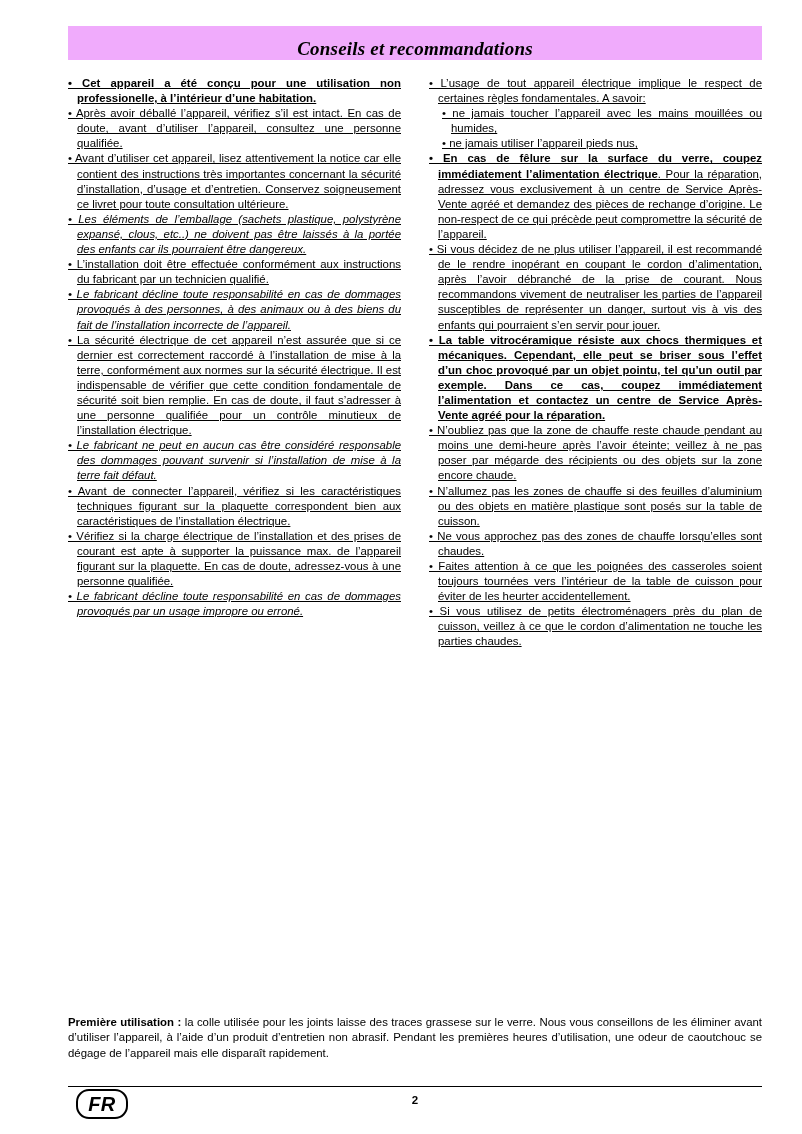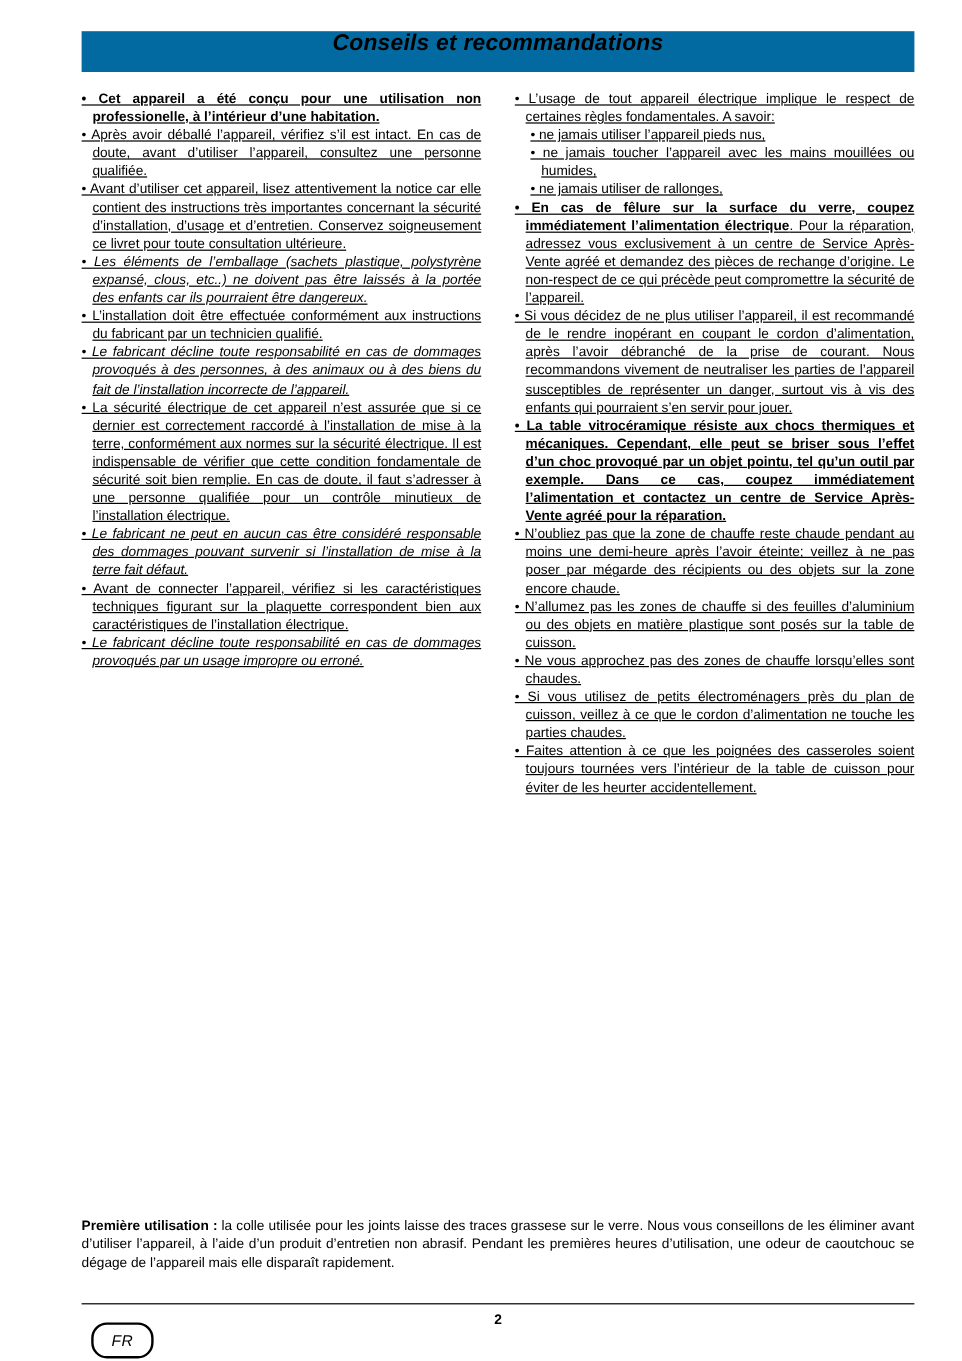--- a/index.html
+++ b/index.html
@@ -22,24 +22,25 @@
     height: 1134px;
     box-sizing: border-box;
   }
   
   .title-banner {
     position: absolute;
     left: 68px;
     top: 26px;
     width: 694px;
     height: 34px;
-    background: #0369a1;
+    background: #f0abfc;
     display: flex;
-    align-items: flex-start;
+    align-items: flex-end;
     justify-content: center;
+    font-family: Liberation Serif, serif;
   }
   .title-banner .title-text {
     font-size: 19px;
     font-weight: bold;
     font-style: italic;
     letter-spacing: 0.2px;
     color: #000;
   }
   
   .columns {
@@ -93,30 +94,30 @@
   .footer {
     position: absolute;
     left: 68px;
     top: 1088px;
     width: 694px;
     height: 34px;
   }
   .lang-badge {
     position: absolute;
     left: 8px;
-    top: 14px;
+    top: 1px;
     width: 48px;
     height: 26px;
     border: 2px solid #000;
     border-radius: 13px;
     display: flex;
     align-items: center;
     justify-content: center;
-    font-size: 13px;
-    font-weight: normal;
+    font-size: 20px;
+    font-weight: bold;
     font-style: italic;
     letter-spacing: 0.5px;
   }
   .page-number {
     position: absolute;
     left: 0;
     top: 6px;
     width: 694px;
     text-align: center;
     font-size: 11.5px;
@@ -136,35 +137,35 @@
     <div class="col" id="col-left">
         <p class="para bullet"><span class="b">• Cet appareil a été conçu pour une utilisation non professionelle, à l’intérieur d’une habitation.</span></p>
         <p class="para bullet"><span>• Après avoir déballé l’appareil, vérifiez s’il est intact. En cas de doute, avant d’utiliser l’appareil, consultez une personne qualifiée.</span></p>
         <p class="para bullet"><span>• Avant d’utiliser cet appareil, lisez attentivement la notice car elle contient des instructions très importantes concernant la sécurité d’installation, d’usage et d’entretien. Conservez soigneusement ce livret pour toute consultation ultérieure.</span></p>
         <p class="para bullet"><span class="i">• Les éléments de l’emballage (sachets plastique, polystyrène expansé, clous, etc..) ne doivent pas être laissés à la portée des enfants car ils pourraient être dangereux.</span></p>
         <p class="para bullet"><span>• L’installation doit être effectuée conformément aux instructions du fabricant par un technicien qualifié.</span></p>
         <p class="para bullet"><span class="i">• Le fabricant décline toute responsabilité en cas de dommages provoqués à des personnes, à des animaux ou à des biens du fait de l’installation incorrecte de l’appareil.</span></p>
         <p class="para bullet"><span>• La sécurité électrique de cet appareil n’est assurée que si ce dernier est correctement raccordé à l’installation de mise à la terre, conformément aux normes sur la sécurité électrique. Il est indispensable de vérifier que cette condition fondamentale de sécurité soit bien remplie. En cas de doute, il faut s’adresser à une personne qualifiée pour un contrôle minutieux de l’installation électrique.</span></p>
         <p class="para bullet"><span class="i">• Le fabricant ne peut en aucun cas être considéré responsable des dommages pouvant survenir si l’installation de mise à la terre fait défaut.</span></p>
         <p class="para bullet"><span>• Avant de connecter l’appareil, vérifiez si les caractéristiques techniques figurant sur la plaquette correspondent bien aux caractéristiques de l’installation électrique.</span></p>
+        <p class="para bullet"><span>• Vérifiez si la charge électrique de l’installation et des prises de courant est apte à supporter la puissance max. de l’appareil figurant sur la plaquette. En cas de doute, adressez-vous à une personne qualifiée.</span></p>
         <p class="para bullet"><span class="i">• Le fabricant décline toute responsabilité en cas de dommages provoqués par un usage impropre ou erroné.</span></p>
       </div>
     <div class="col" id="col-right">
         <p class="para bullet"><span>• L’usage de tout appareil électrique implique le respect de certaines règles fondamentales. A savoir:</span></p>
+        <p class="para sub"><span>• ne jamais toucher l’appareil avec les mains mouillées ou humides,</span></p>
         <p class="para sub"><span>• ne jamais utiliser l’appareil pieds nus,</span></p>
-        <p class="para sub"><span>• ne jamais toucher l’appareil avec les mains mouillées ou humides,</span></p>
-        <p class="para sub"><span>• ne jamais utiliser de rallonges,</span></p>
         <p class="para bullet"><span class="b">• En cas de fêlure sur la surface du verre, coupez immédiatement l’alimentation électrique</span><span>. Pour la réparation, adressez vous exclusivement à un centre de Service Après-Vente agréé et demandez des pièces de rechange d’origine. Le non-respect de ce qui précède peut compromettre la sécurité de l’appareil.</span></p>
         <p class="para bullet"><span>• Si vous décidez de ne plus utiliser l’appareil, il est recommandé de le rendre inopérant en coupant le cordon d’alimentation, après l’avoir débranché de la prise de courant. Nous recommandons vivement de neutraliser les parties de l’appareil susceptibles de représenter un danger, surtout vis à vis des enfants qui pourraient s’en servir pour jouer.</span></p>
         <p class="para bullet"><span class="b">• La table vitrocéramique résiste aux chocs thermiques et mécaniques. Cependant, elle peut se briser sous l’effet d’un choc provoqué par un objet pointu, tel qu’un outil par exemple. Dans ce cas, coupez immédiatement l’alimentation et contactez un centre de Service Après-Vente agréé pour la réparation.</span></p>
         <p class="para bullet"><span>• N’oubliez pas que la zone de chauffe reste chaude pendant au moins une demi-heure après l’avoir éteinte; veillez à ne pas poser par mégarde des récipients ou des objets sur la zone encore chaude.</span></p>
         <p class="para bullet"><span>• N’allumez pas les zones de chauffe si des feuilles d’aluminium ou des objets en matière plastique sont posés sur la table de cuisson.</span></p>
         <p class="para bullet"><span>• Ne vous approchez pas des zones de chauffe lorsqu’elles sont chaudes.</span></p>
+        <p class="para bullet"><span>• Faites attention à ce que les poignées des casseroles soient toujours tournées vers l’intérieur de la table de cuisson pour éviter de les heurter accidentellement.</span></p>
         <p class="para bullet"><span>• Si vous utilisez de petits électroménagers près du plan de cuisson, veillez à ce que le cordon d’alimentation ne touche les parties chaudes.</span></p>
-        <p class="para bullet"><span>• Faites attention à ce que les poignées des casseroles soient toujours tournées vers l’intérieur de la table de cuisson pour éviter de les heurter accidentellement.</span></p>
       </div>
   </div>
 
   <div class="bottom-note">
     <span class="b">Première utilisation :</span><span> la colle utilisée pour les joints laisse des traces grassese sur le verre. Nous vous conseillons de les éliminer avant d’utiliser l’appareil, à l’aide d’un produit d’entretien non abrasif. Pendant les premières heures d’utilisation, une odeur de caoutchouc se dégage de l’appareil mais elle disparaît rapidement.</span>
   </div>
 
   <div class="footer-rule"></div>
   <div class="footer">
     <div class="lang-badge">FR</div>

